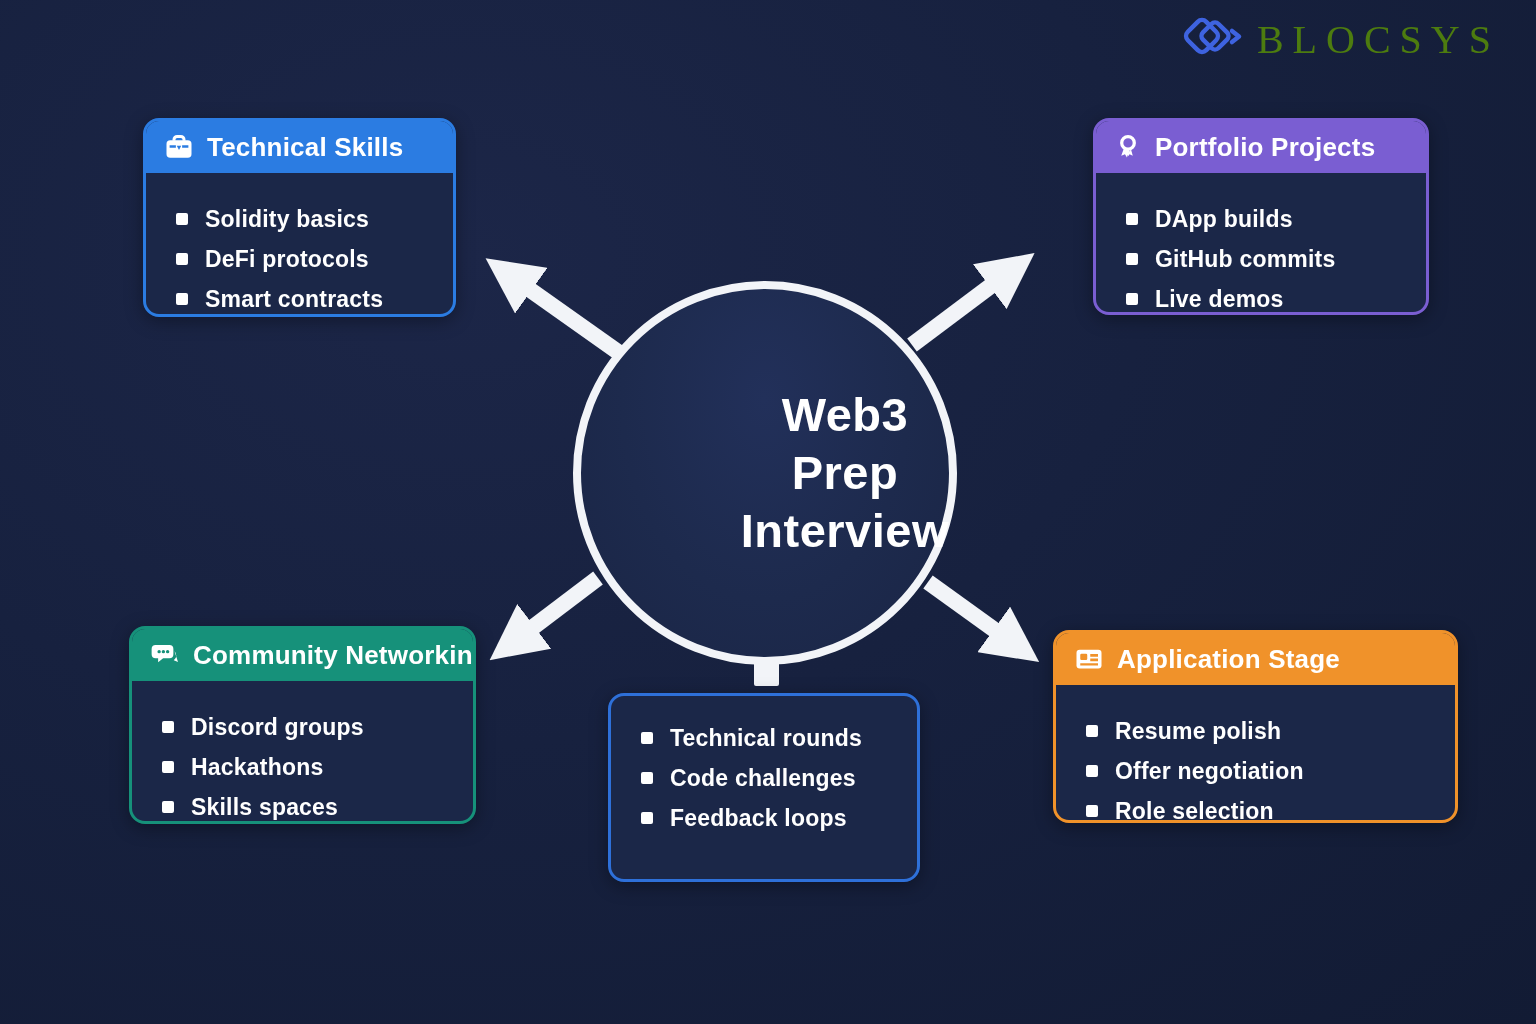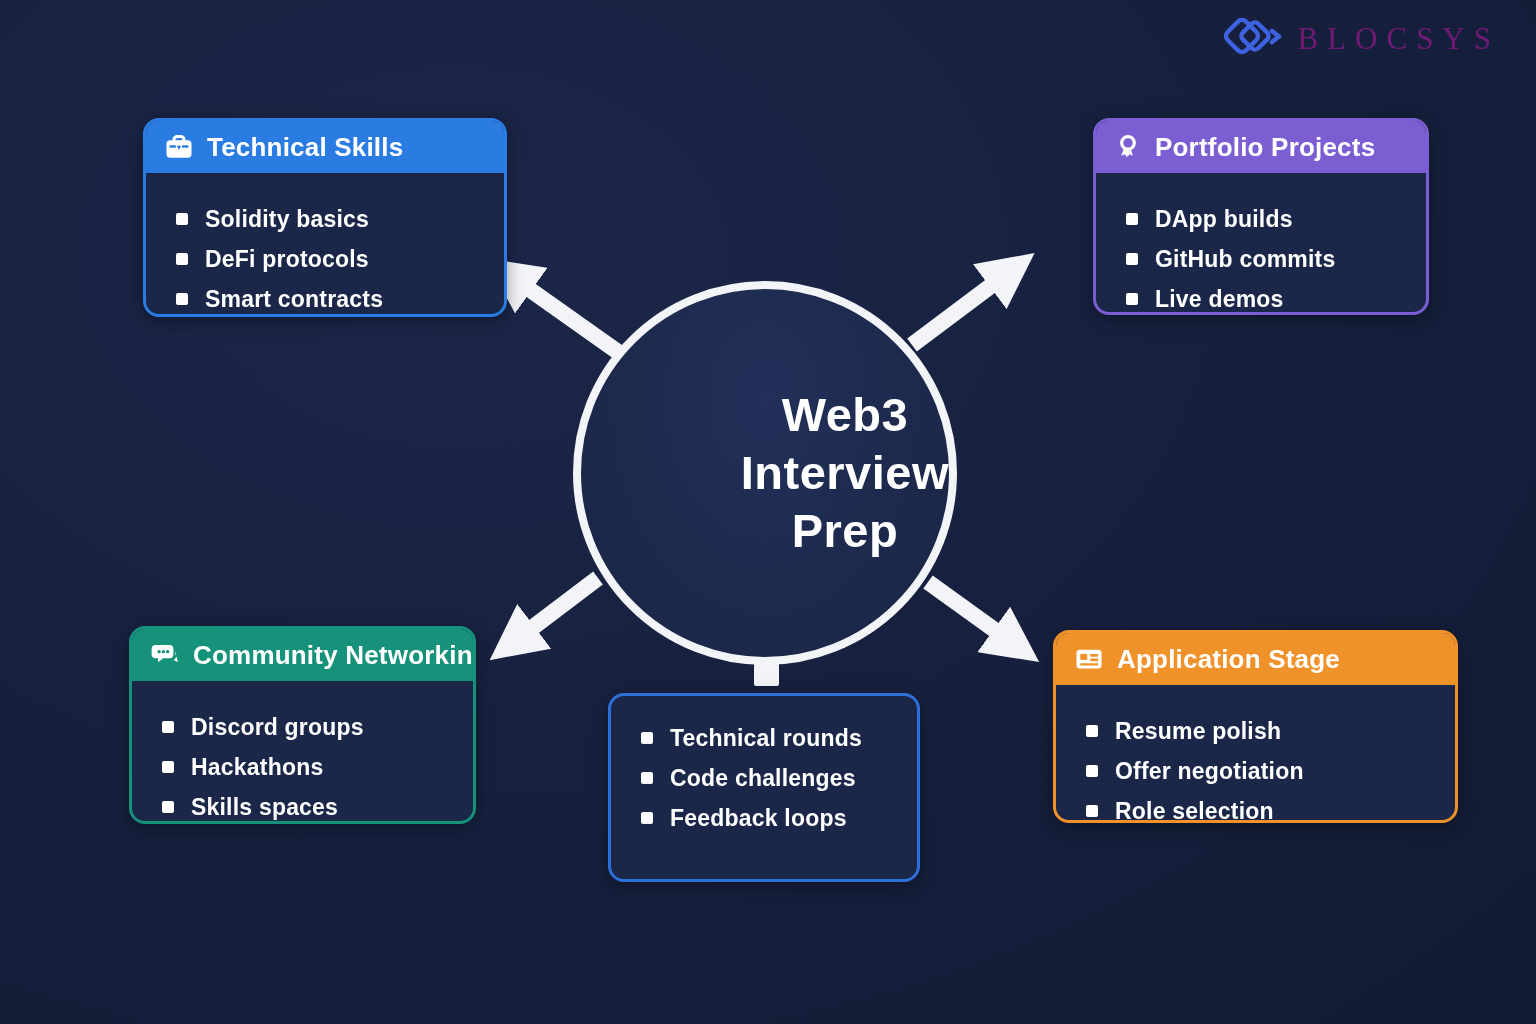--- a/index.html
+++ b/index.html
@@ -7,21 +7,21 @@
     width:1536px;height:1024px;position:relative;overflow:hidden;
     background:radial-gradient(ellipse at 30% 25%, #1c2648 0%, #17213f 45%, #121b34 100%);
     font-family:"Liberation Sans", sans-serif;
     -webkit-font-smoothing:antialiased;
   }
 
   
   .logo{position:absolute;top:14px;right:36px;display:flex;align-items:center;gap:12px;}
   .logo-text{
     font-family:"Liberation Serif", serif;
-    font-size:31px;letter-spacing:9px;color:#701a75;font-weight:400;
+    font-size:40px;letter-spacing:9px;color:#4d7c0f;font-weight:400;
   }
 
   
   .center-node{
     position:absolute;left:573px;top:281px;width:384px;height:384px;
     border-radius:50%;border:8px solid #f2f4f8;box-sizing:border-box;
     background:radial-gradient(ellipse at 50% 30%, #22305a 0%, #1d2a4d 55%, #1a2545 100%);
     display:flex;align-items:center;justify-content:flex-end;text-align:center;
   }
   .center-node .line{display:block;color:#fff;font-size:47px;font-weight:800;line-height:58px;letter-spacing:.5px;}
@@ -77,26 +77,26 @@
         <path d="M51 17 l7 5.5 -7 5.5" stroke-linecap="round"></path>
       </g>
     </svg>
   </span>
   <span class="logo-text">BLOCSYS</span>
 </div>
 
 <div class="center-node">
   <div>
     <span class="line">Web3</span>
+    <span class="line">Prep</span>
     <span class="line">Interview</span>
-    <span class="line">Prep</span>
-  </div>
-</div>
-
-<div class="card" style="left: 143px; top: 118px; width: 364px; height: 199px; --accent: #2b7ce2;">
+  </div>
+</div>
+
+<div class="card" style="left: 143px; top: 118px; width: 313px; height: 199px; --accent: #2b7ce2;">
   <div class="card-header">
     <span class="icon">
       <svg width="30" height="30" viewBox="0 0 24 24">
         <path d="M8 7 V6 a2.5 2.5 0 0 1 2.5-2.5 h3 A2.5 2.5 0 0 1 16 6 v1" stroke="#fff" stroke-width="2.4" fill="none"></path>
         <rect x="2" y="6.5" width="20" height="14" rx="3" fill="#fff"></rect>
         <line x1="4.5" y1="11.5" x2="9.5" y2="11.5" class="icon-detail-stroke"></line>
         <line x1="14.5" y1="11.5" x2="19.5" y2="11.5" class="icon-detail-stroke"></line>
         <path d="M10.2 11 h3.6 l-1.8 3.4 z" class="icon-detail-fill"></path>
       </svg>
     </span>

